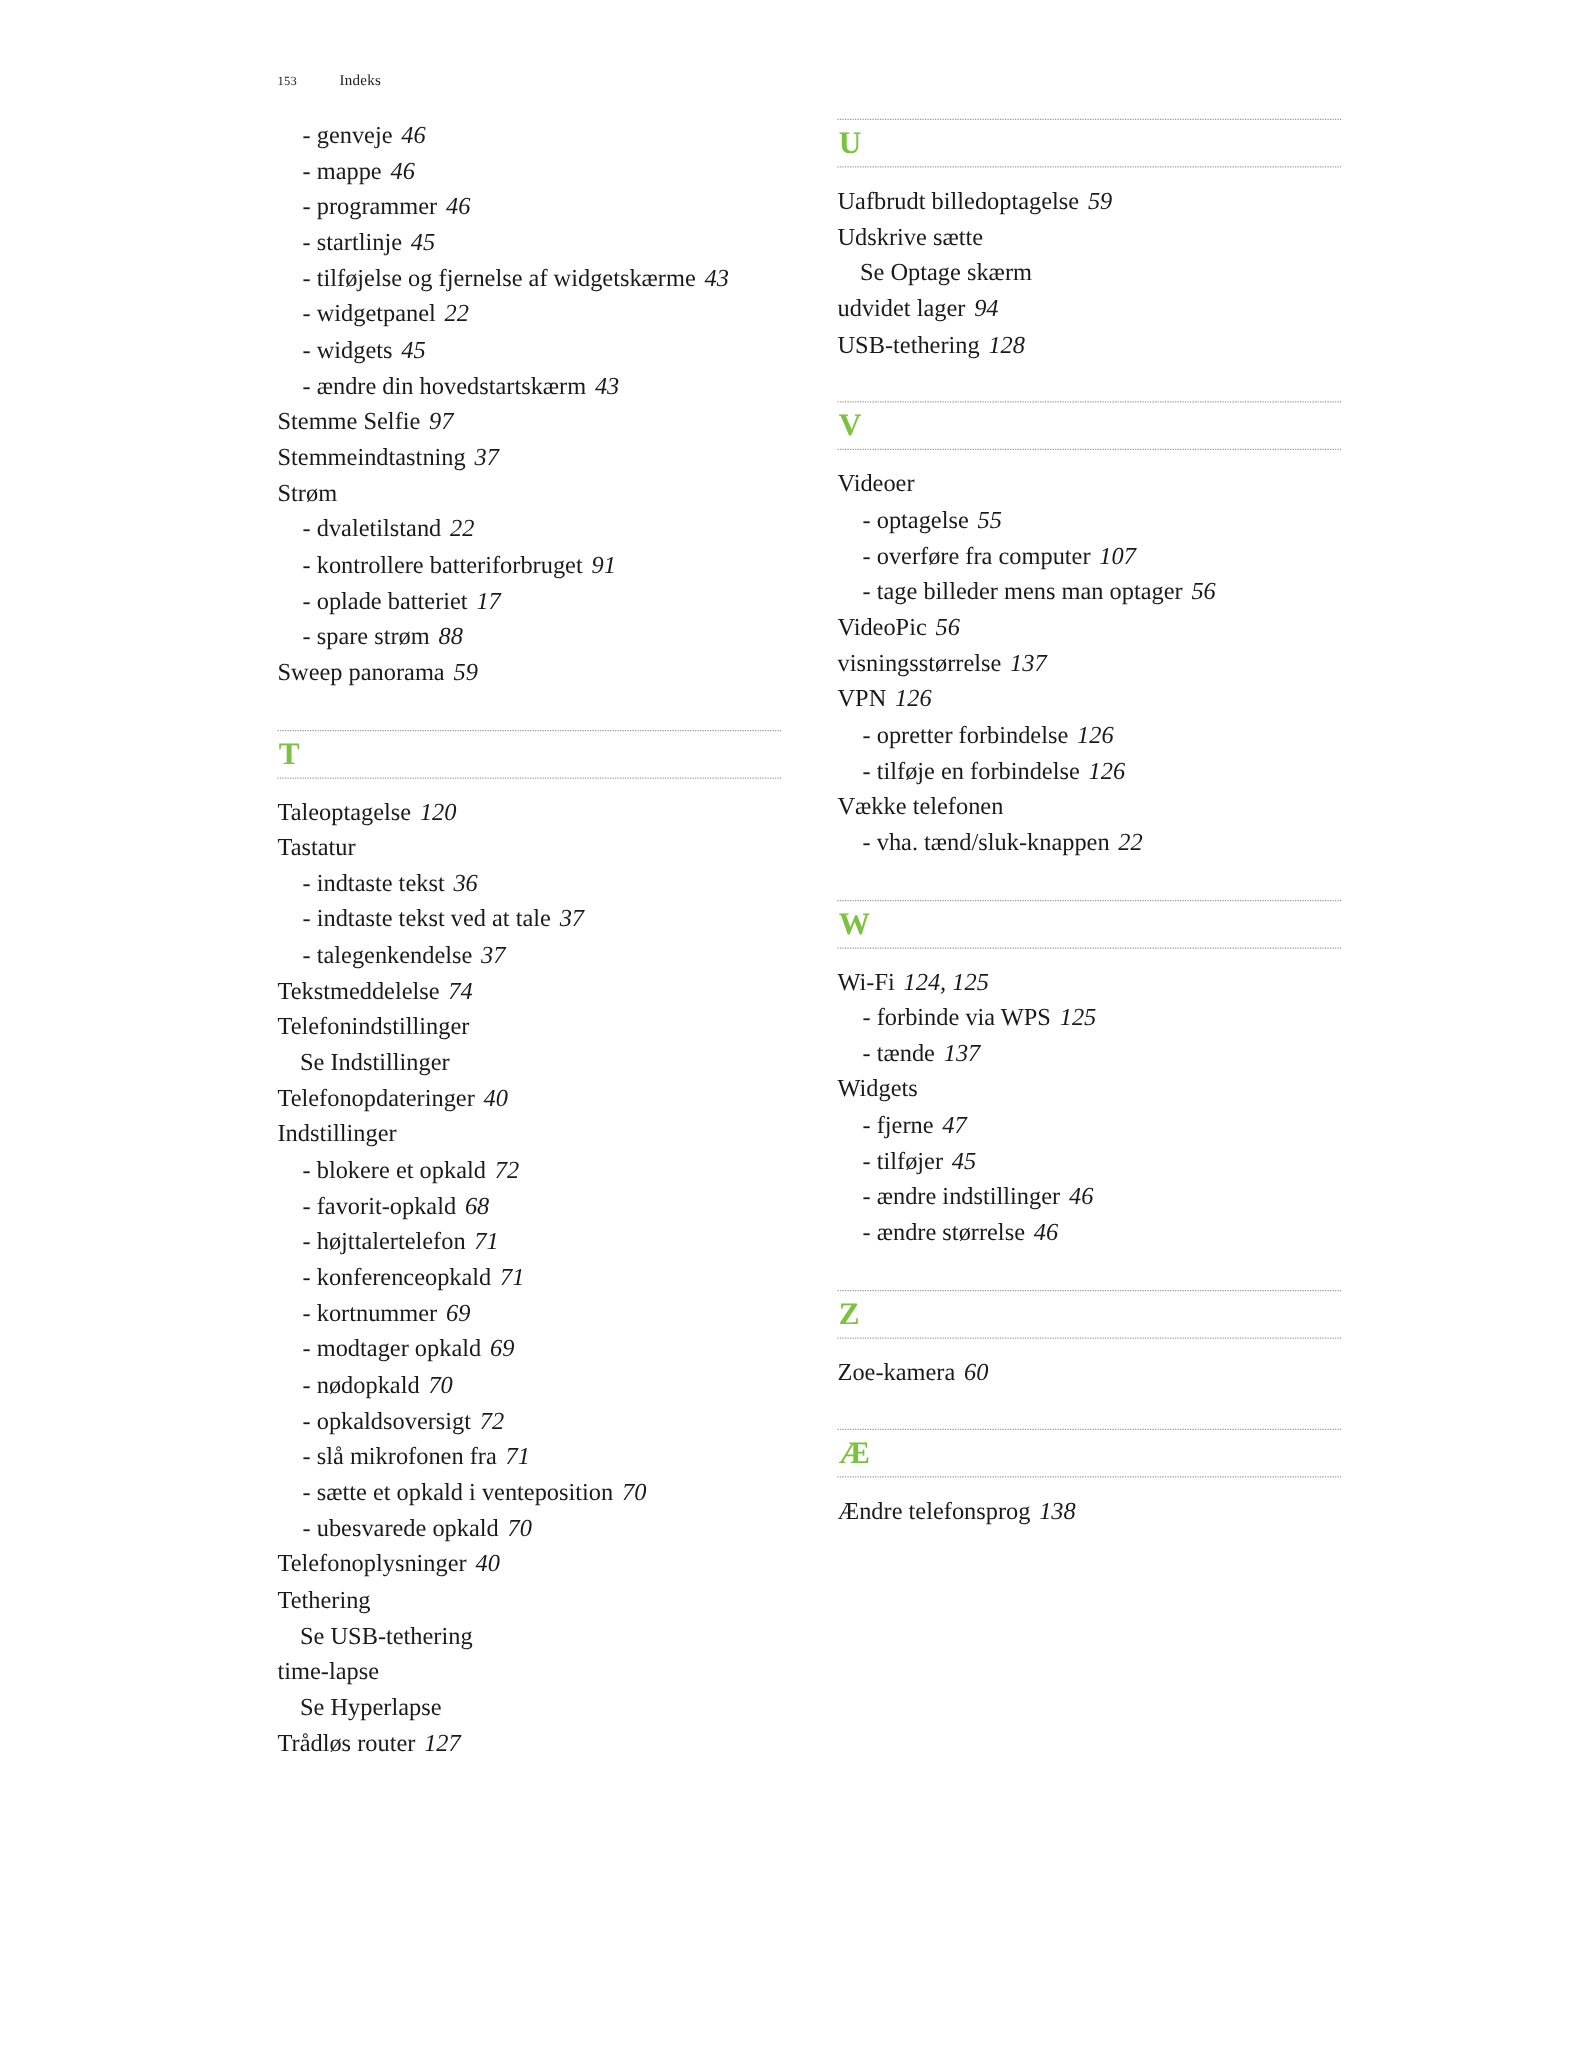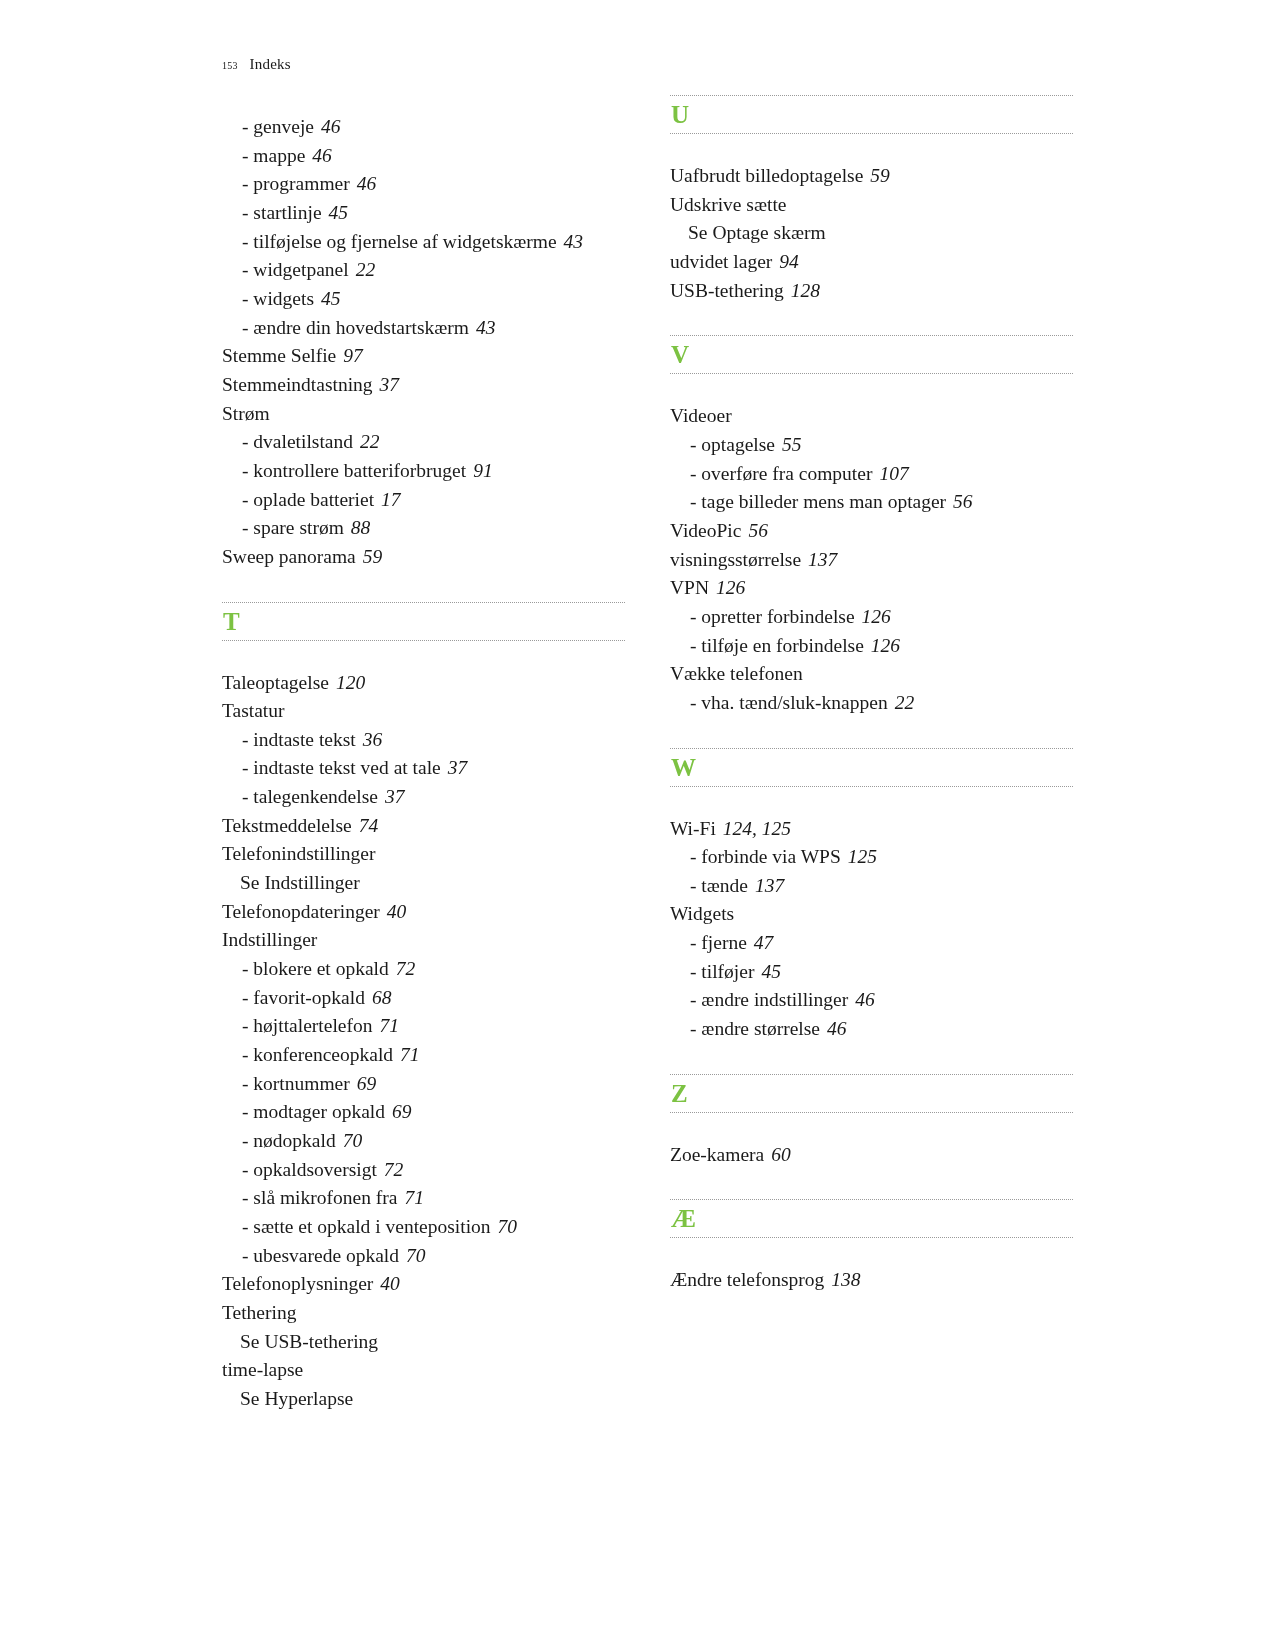--- a/index.html
+++ b/index.html
@@ -30,22 +30,22 @@
     left: 222px;
     top: 56px;
     font-size: 15px;
     letter-spacing: 0.2px;
     white-space: nowrap;
   }
   .page-header .folio {
     font-size: 10px;
   }
   .page-header .section-name {
-    margin-left: 12px;
-    font-size: 15px;
+    margin-left: 34px;
+    font-size: 12px;
   }
 
   
   .columns {
     position: absolute;
     left: 222px;
     top: 95px;
     width: 850px;
     display: flex;
     gap: 45px;
@@ -73,21 +73,20 @@
     line-height: 1.28;
     padding: 3px 0 2px 1px;
     font-family: "Liberation Serif", "DejaVu Serif", serif;
   }
 
   .section + .section {
     margin-top: 30px;
   }
   .section-body {
     padding-top: 10px;
-    margin-top: 18px;
   }
 
   
   .entry {
     font-size: 19.5px;
     line-height: 1.47;
     white-space: nowrap;
     padding: 0;
     margin: 0;
   }
@@ -170,20 +169,21 @@
             <div class="entry level-sub"><span class="label">- nødopkald</span><span class="pages">70</span></div>
             <div class="entry level-sub"><span class="label">- opkaldsoversigt</span><span class="pages">72</span></div>
             <div class="entry level-sub"><span class="label">- slå mikrofonen fra</span><span class="pages">71</span></div>
             <div class="entry level-sub"><span class="label">- sætte et opkald i venteposition</span><span class="pages">70</span></div>
             <div class="entry level-sub"><span class="label">- ubesvarede opkald</span><span class="pages">70</span></div>
             <div class="entry level-main"><span class="label">Telefonoplysninger</span><span class="pages">40</span></div>
             <div class="entry level-main"><span class="label">Tethering</span></div>
             <div class="entry level-ref"><span class="label">Se USB-tethering</span></div>
             <div class="entry level-main"><span class="label">time-lapse</span></div>
             <div class="entry level-ref"><span class="label">Se Hyperlapse</span></div>
+            <div class="entry level-main"><span class="label">Trådløs router</span><span class="pages">127</span></div>
           </div>
         </div>
       </div>
       <div class="column">
         <div class="section">
           <div class="letter-head">
             <div class="rule"></div>
             <div class="letter">U</div>
             <div class="rule"></div>
           </div>

